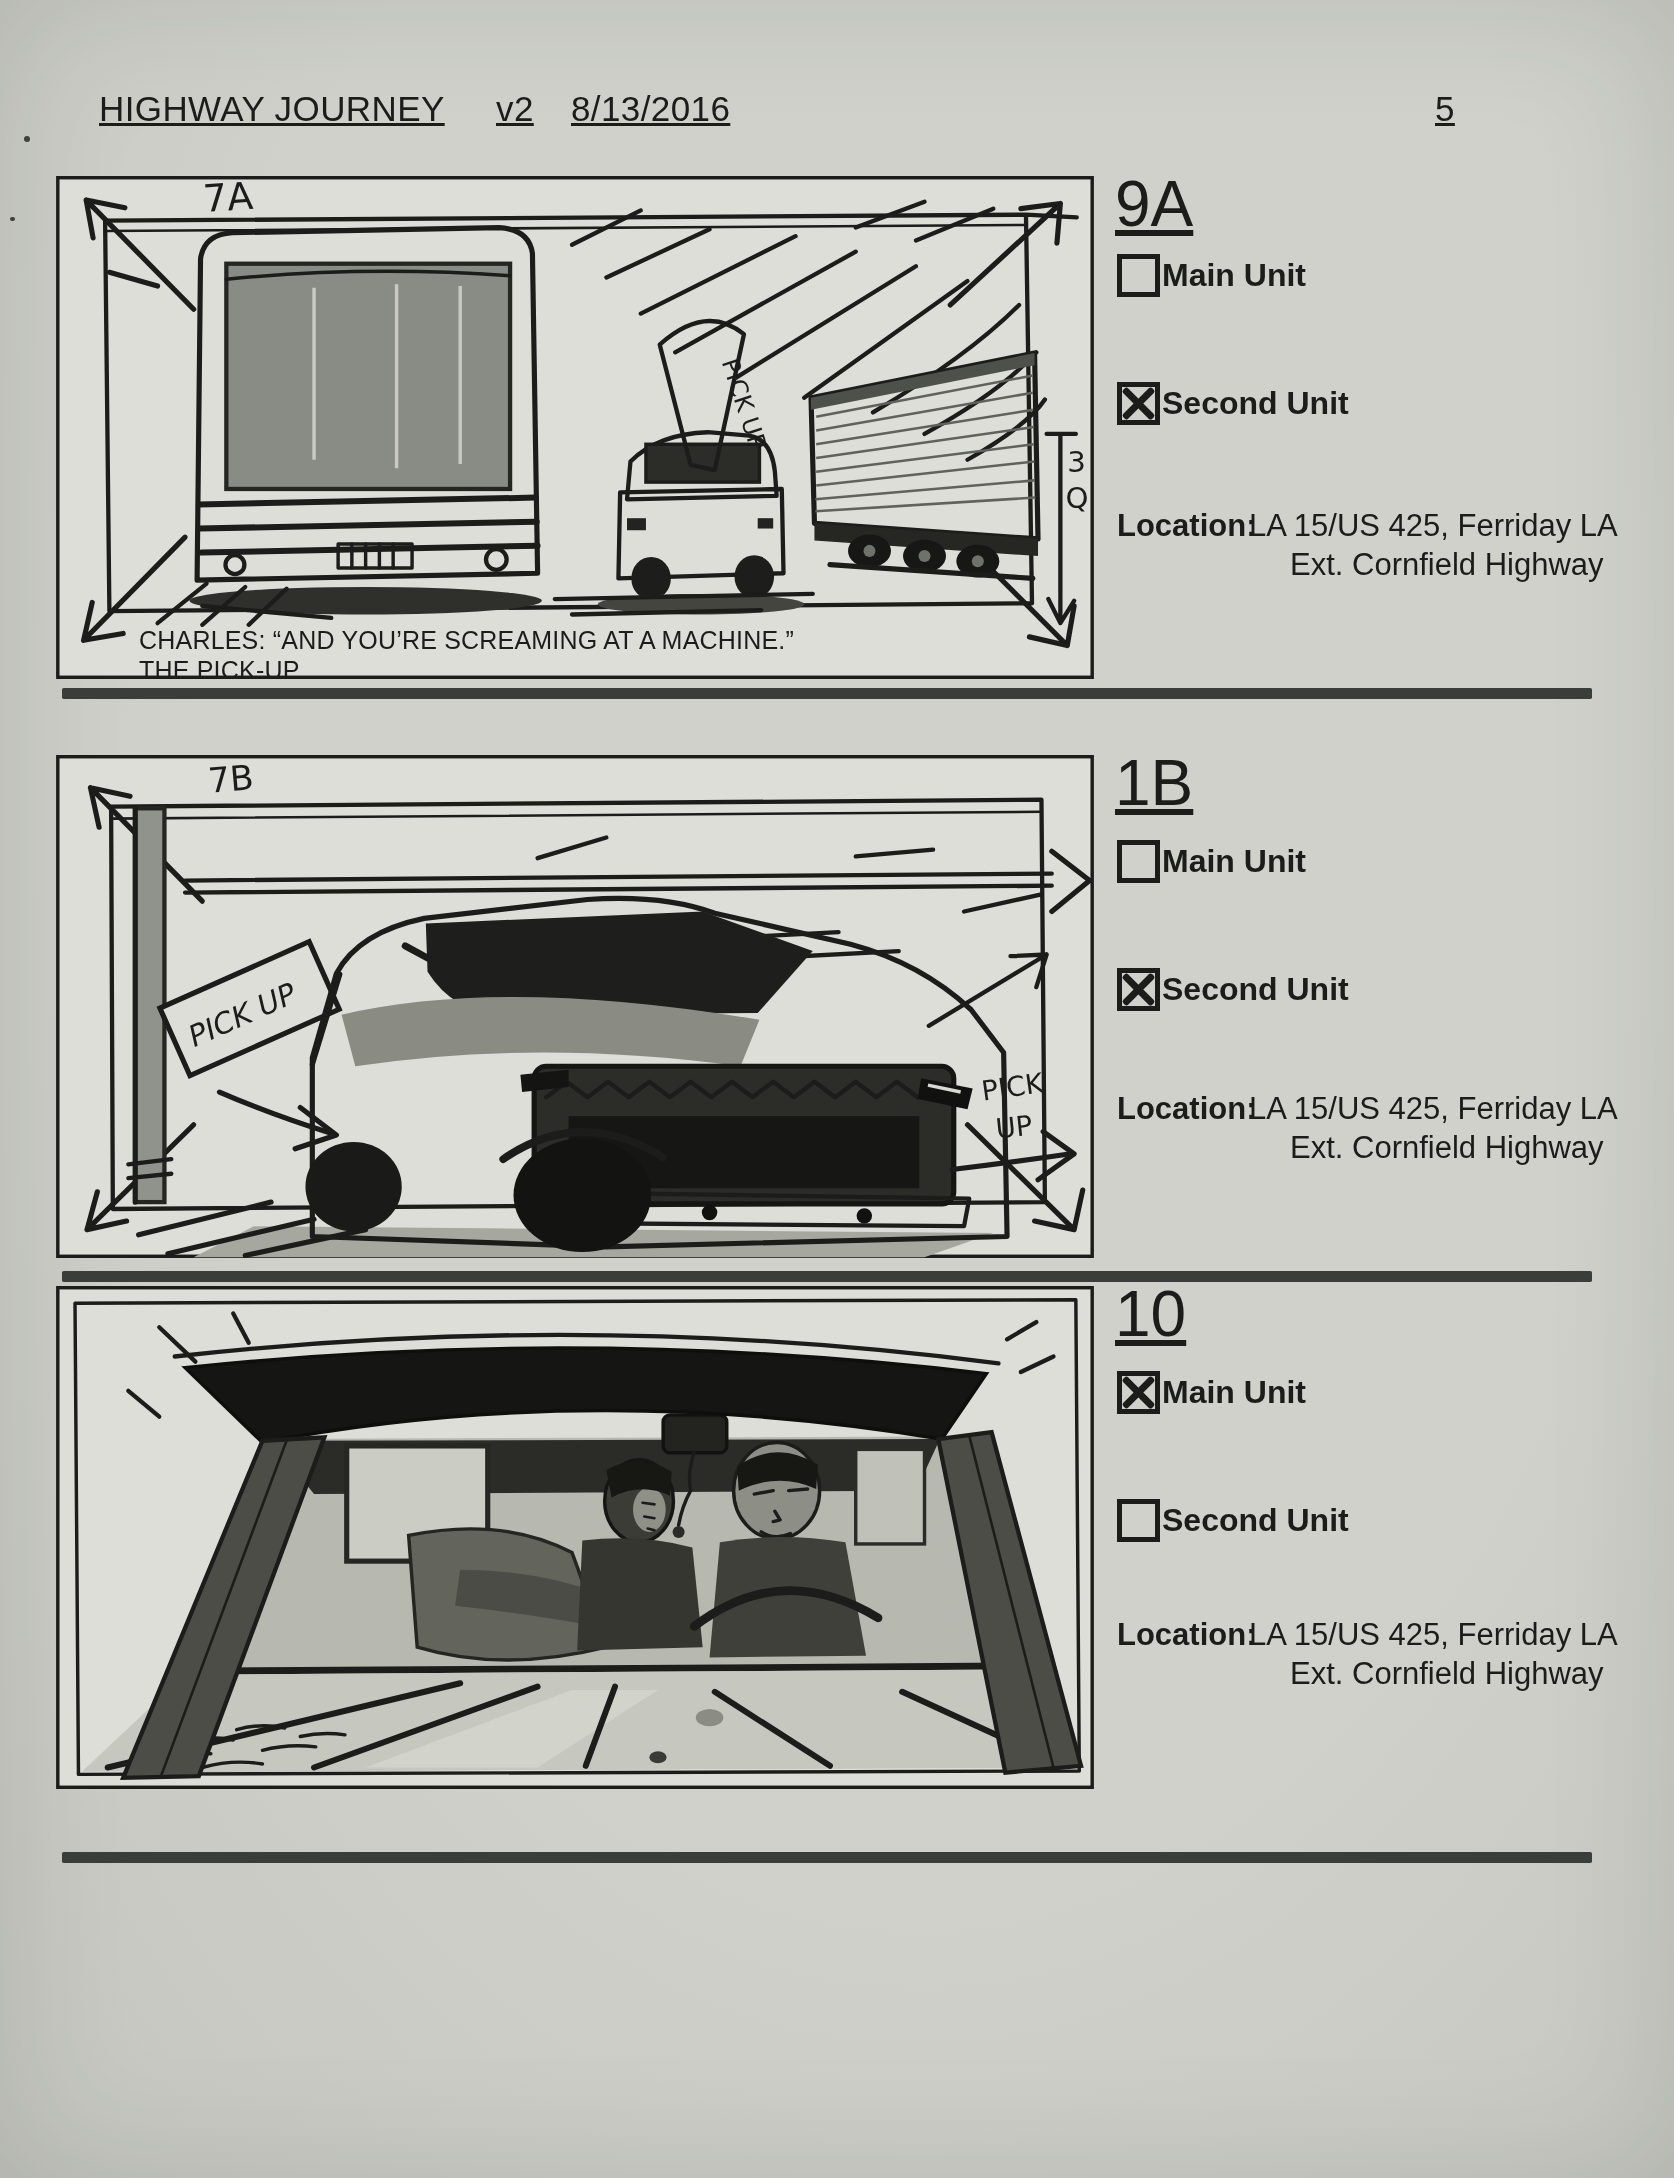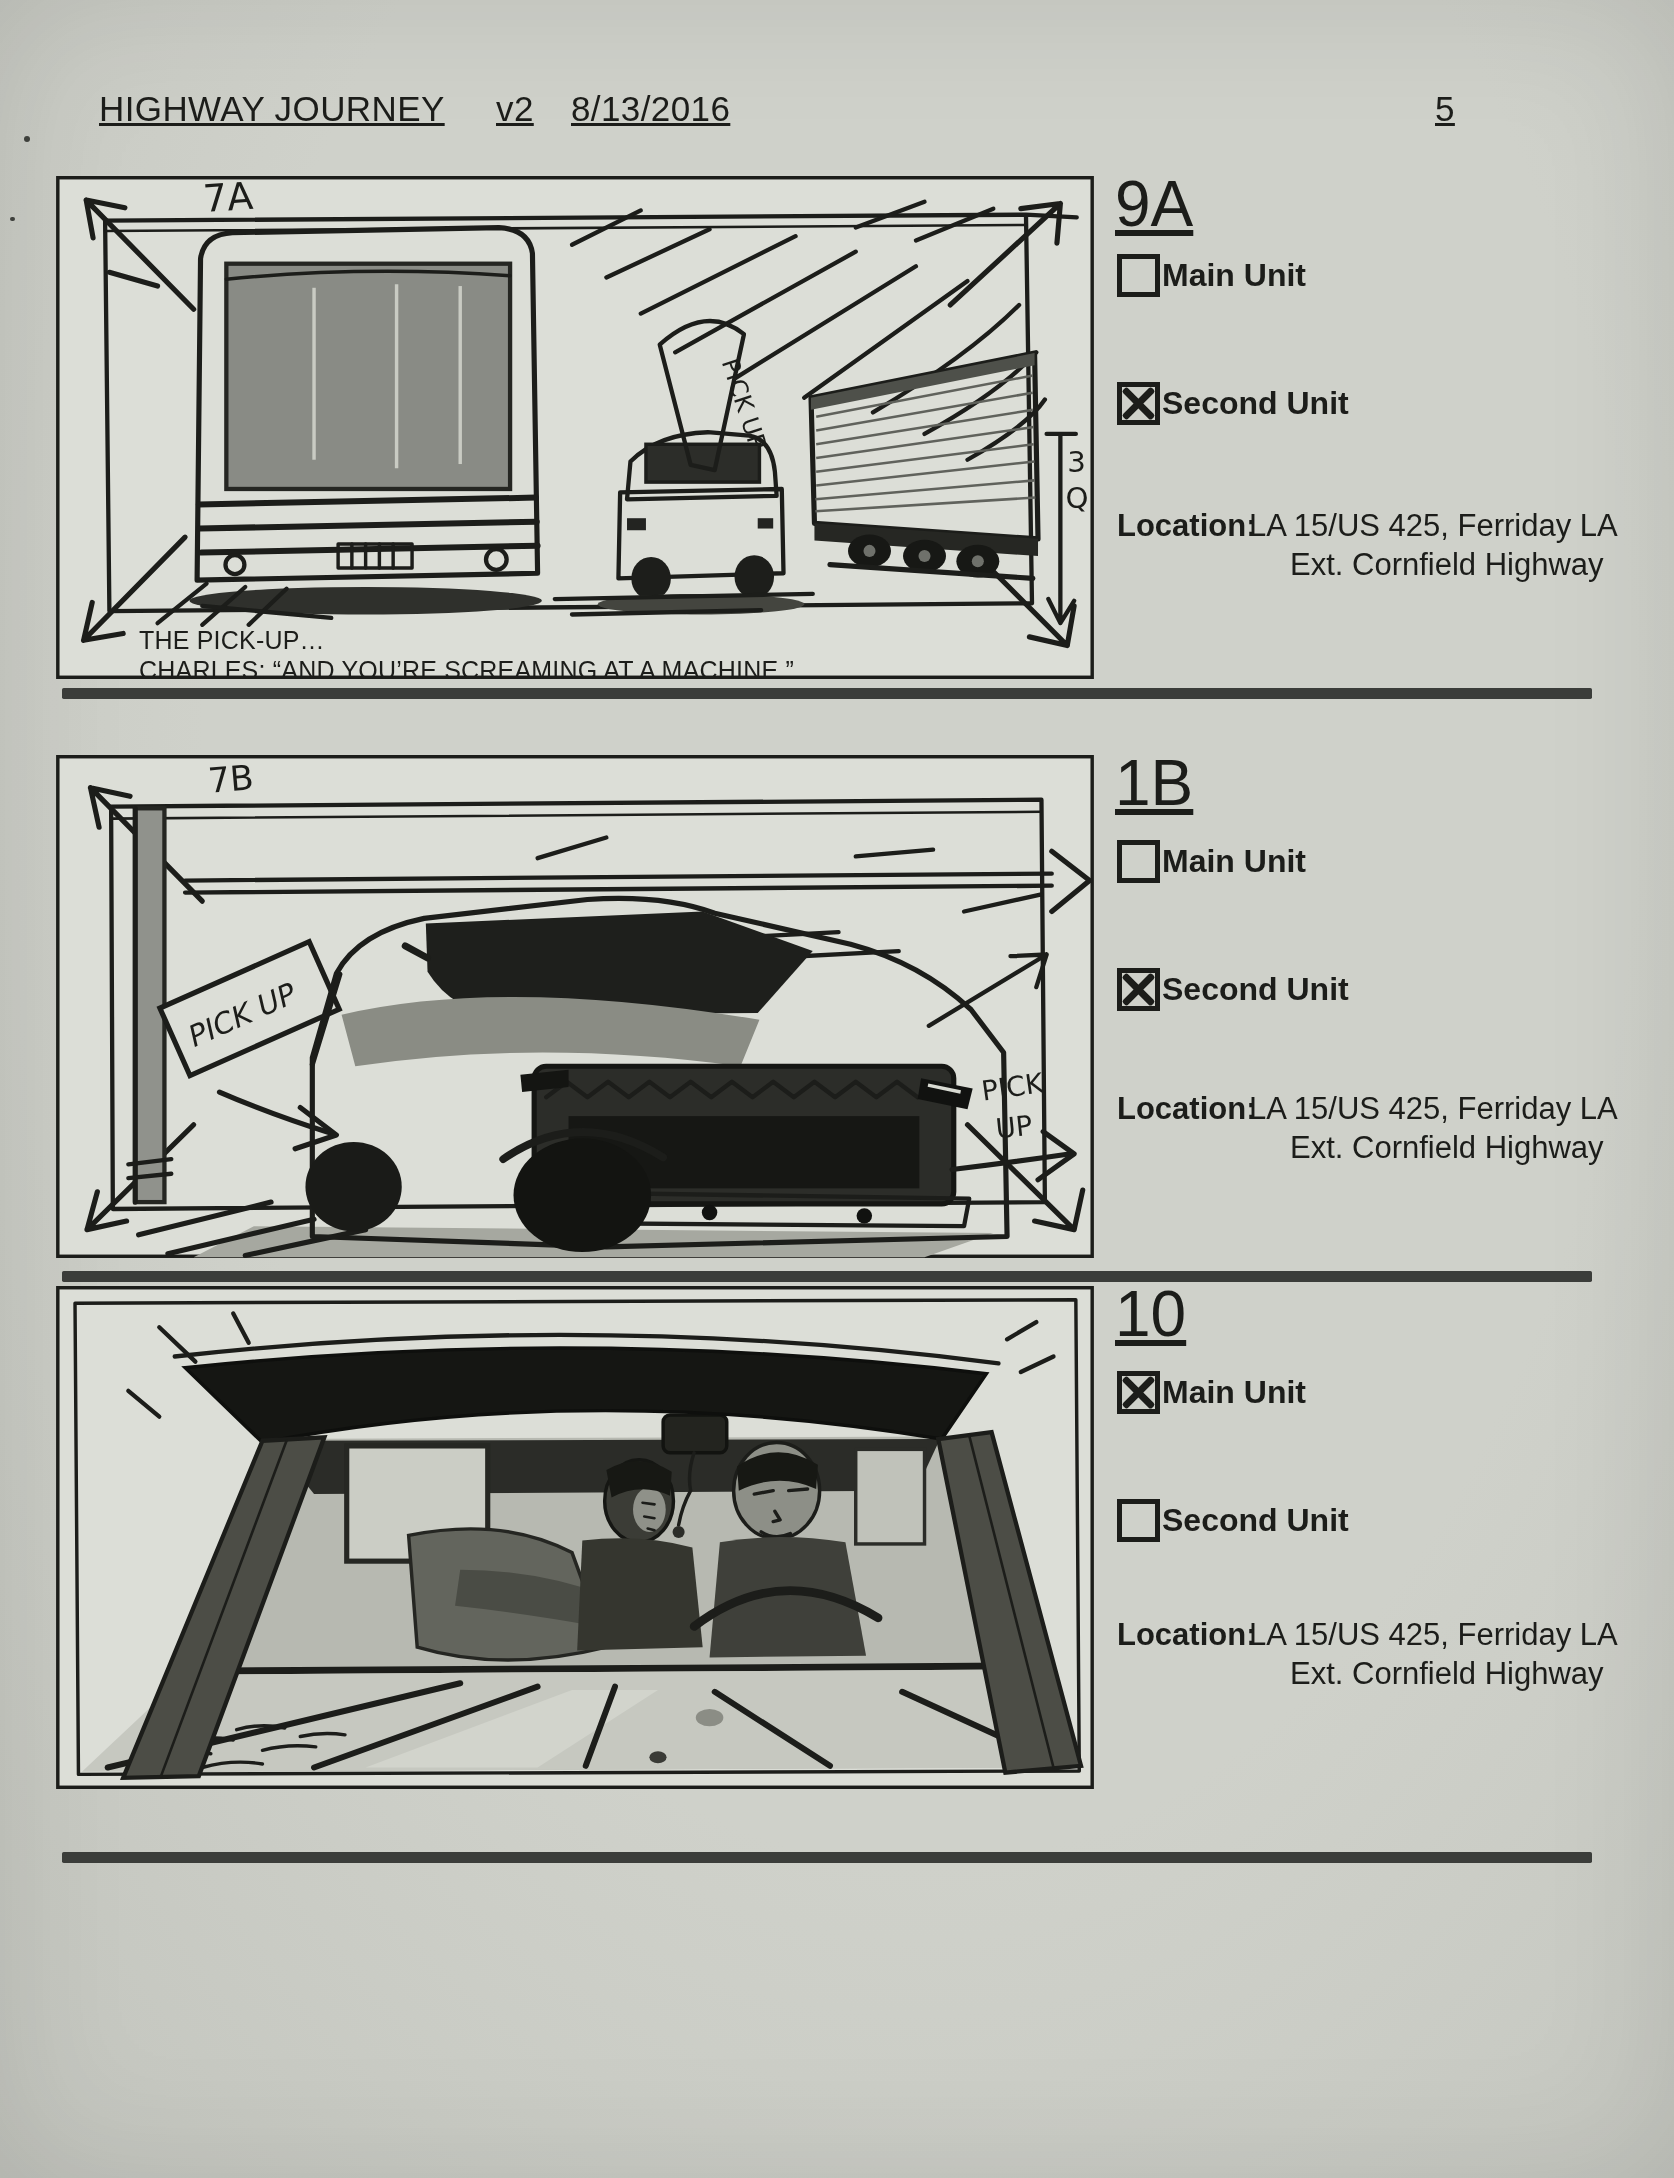--- a/index.html
+++ b/index.html
@@ -140,22 +140,22 @@
             <path d="M600,510 L820,505"></path>
             <path d="M170,500 L320,514"></path>
         </g>
         <g>
           <path class="s" stroke-width="5" d="M1152,300 L1186,300 M1168,300 L1168,516 M1154,492 L1168,520 L1184,494"></path>
           <text x="1176" y="344" font-size="34">3</text>
           <text x="1174" y="386" font-size="34">Q</text>
         </g>
       </svg>
       <div class="caption" style="position:absolute;left:83px;top:449px;">
+        <div>CHARLES: “AND YOU’RE SCREAMING AT A MACHINE.”</div>
         <div>THE PICK-UP…</div>
-        <div>CHARLES: “AND YOU’RE SCREAMING AT A MACHINE.”</div>
       </div>
     </div>
     <div class="panel-id">9A</div>
     <div class="unit-row" style="top:77px;">
       <span class="cb" data-checked="false"></span>
       <span class="unit-label">Main Unit</span>
     </div>
     <div class="unit-row" style="top:205px;">
       <span class="cb" data-checked="true">
           <span class="x"></span>

